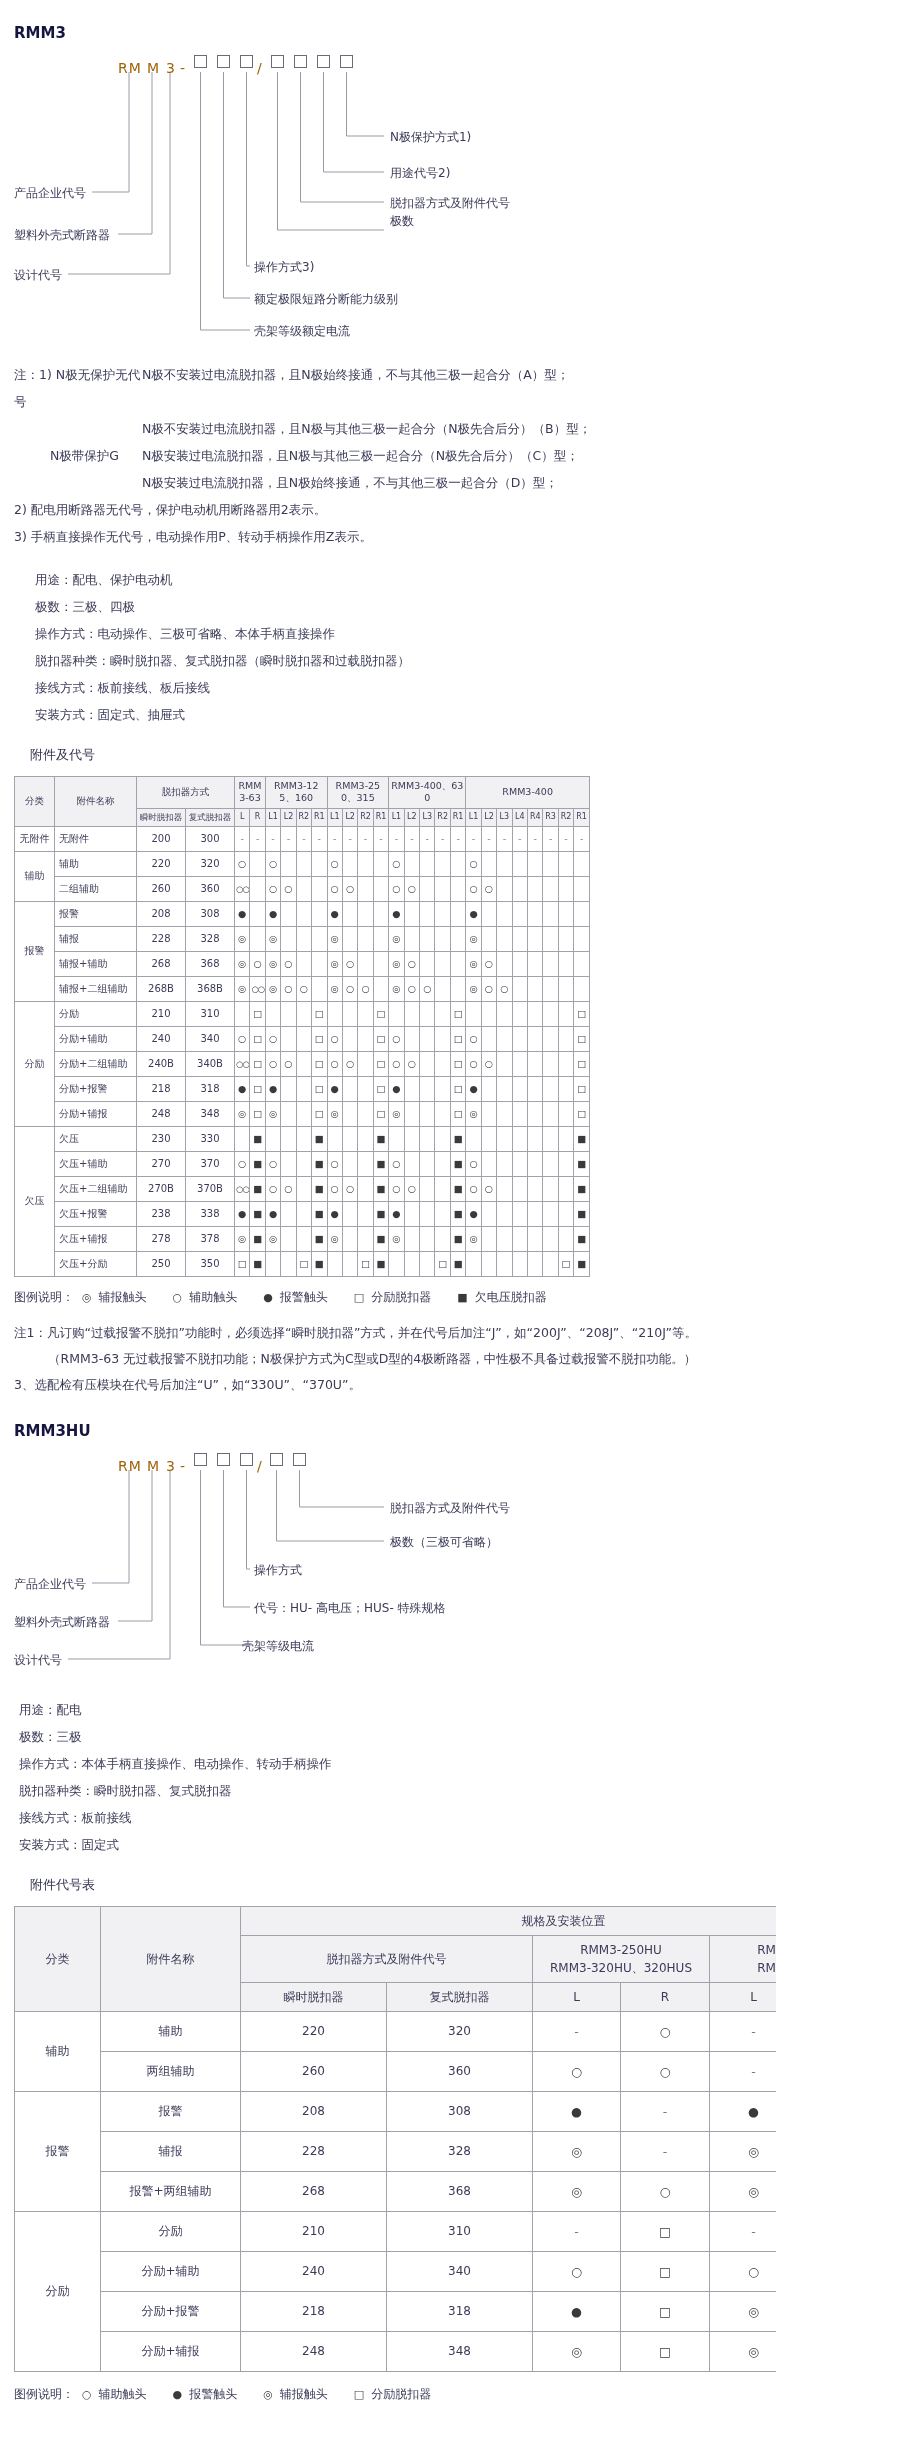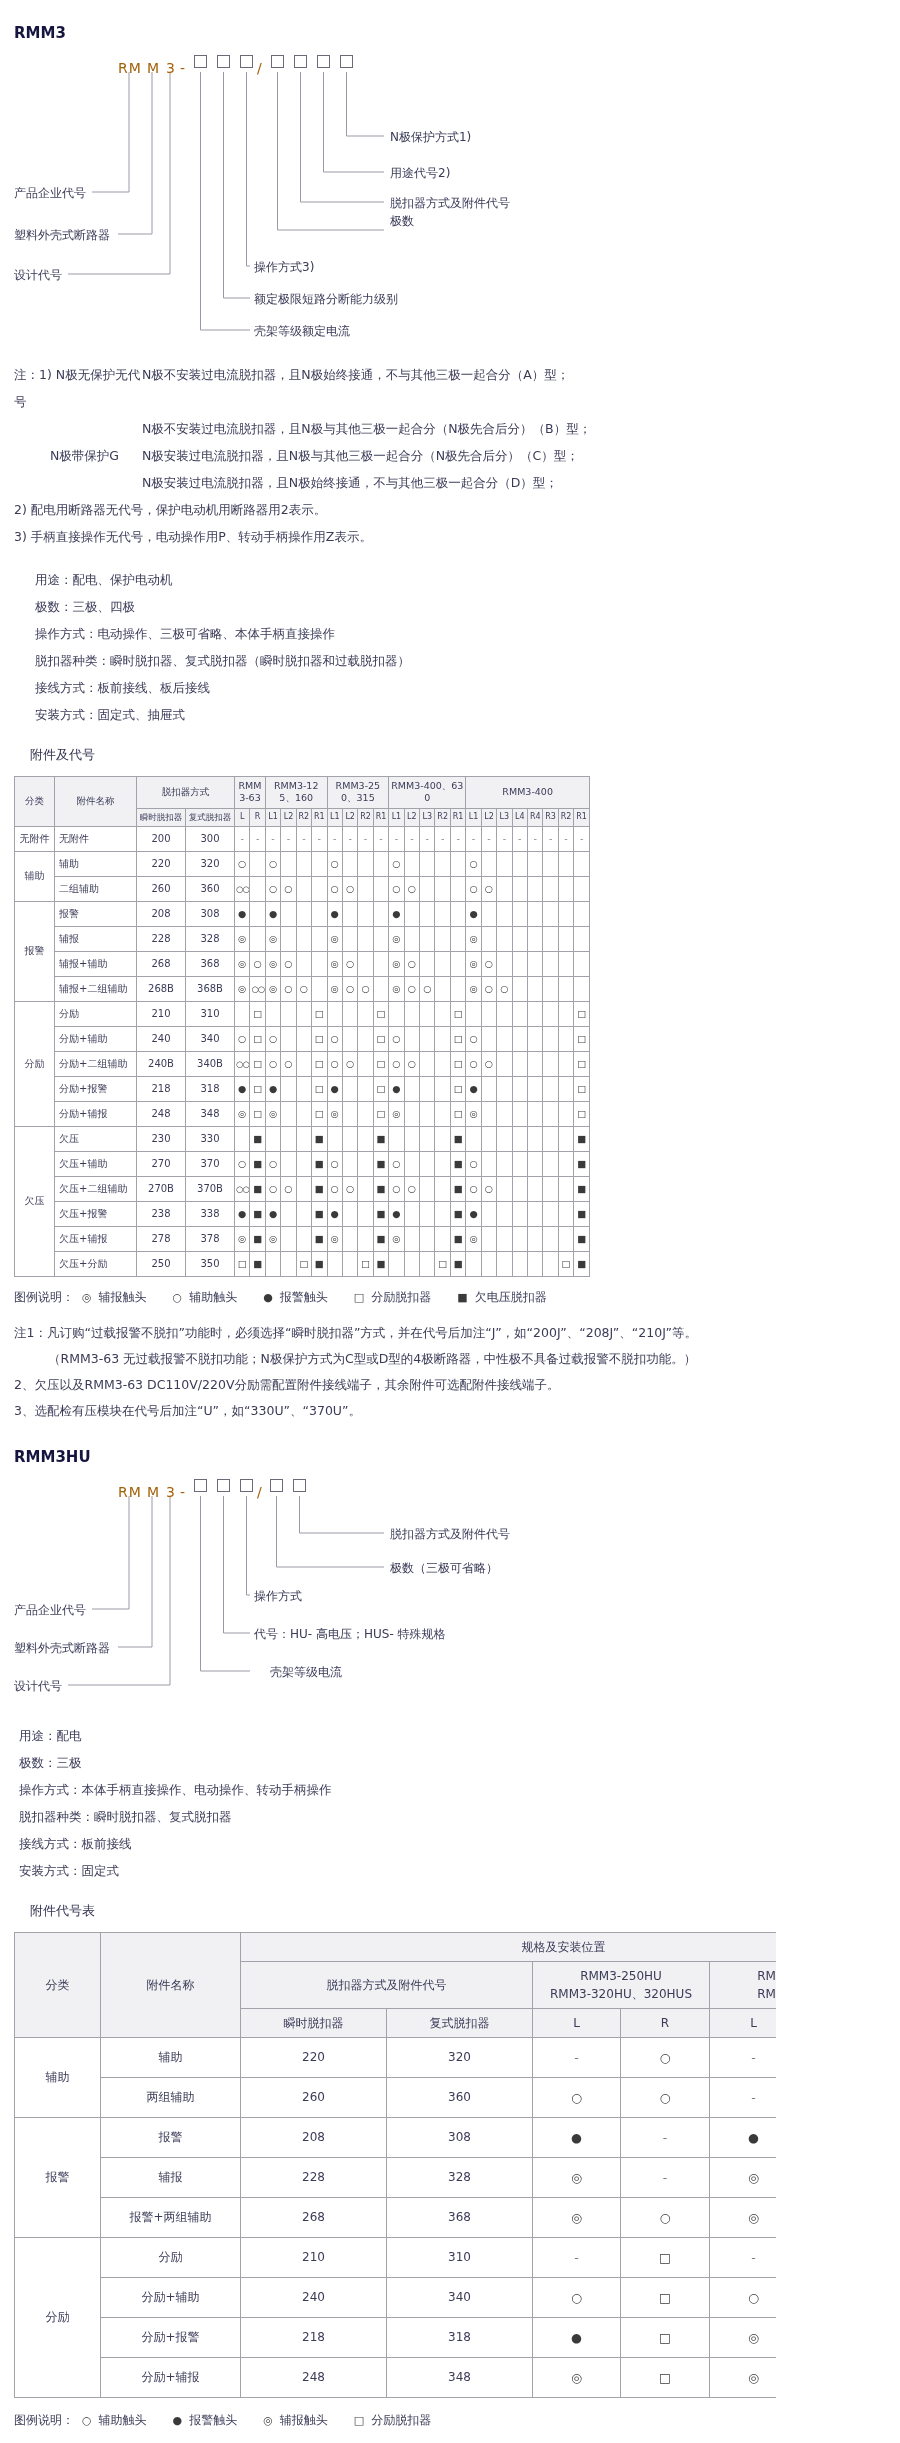--- a/index.html
+++ b/index.html
@@ -706,21 +706,20 @@
       </tbody>
     </table>
 
   <div class="legend">
     <span class="lead">图例说明：</span><span id="leg1"><span class="litem"><span class="lsym">◎</span><span class="llab">辅报触头</span></span><span class="litem"><span class="lsym">○</span><span class="llab">辅助触头</span></span><span class="litem"><span class="lsym">●</span><span class="llab">报警触头</span></span><span class="litem"><span class="lsym">□</span><span class="llab">分励脱扣器</span></span><span class="litem"><span class="lsym">■</span><span class="llab">欠电压脱扣器</span></span></span>
   </div>
 
   <div class="tnotes">
     <div>注1：凡订购“过载报警不脱扣”功能时，必须选择“瞬时脱扣器”方式，并在代号后加注“J”，如“200J”、“208J”、“210J”等。</div>
     <div class="ind">（RMM3-63 无过载报警不脱扣功能；N极保护方式为C型或D型的4极断路器，中性极不具备过载报警不脱扣功能。）</div>
-    <div>2、欠压以及RMM3-63 DC110V/220V分励需配置附件接线端子，其余附件可选配附件接线端子。</div>
     <div>3、选配检有压模块在代号后加注“U”，如“330U”、“370U”。</div>
   </div>
 
   <div class="h1">RMM3HU</div>
 
   <div class="diag" id="d2" style="height:232px">
     <svg class="dlines" width="872" height="232">
       <path d="M285.5 20 V57 H370 M262.5 20 V91 H370
                M232.5 20 V119 H236 M209.5 20 V157 H236 M186.5 20 V195 H236
                M115 20 V133 H78 M138 20 V171 H104 M156 20 V209 H54"></path>
@@ -734,21 +733,21 @@
       <span class="mbox" style="left:203px"></span>
       <span class="mbox" style="left:226px"></span>
       <span class="mc" style="left:243px">/</span>
       <span class="mbox" style="left:256px"></span>
       <span class="mbox" style="left:279px"></span>
     </div>
     <div class="dlab" style="left:376px;top:50px">脱扣器方式及附件代号</div>
     <div class="dlab" style="left:376px;top:84px">极数（三极可省略）</div>
     <div class="dlab" style="left:240px;top:112px">操作方式</div>
     <div class="dlab" style="left:240px;top:150px">代号：HU- 高电压；HUS- 特殊规格</div>
-    <div class="dlab" style="left:256px;top:188px">壳架等级电流</div>
+    <div class="dlab" style="left:228px;top:188px">壳架等级电流</div>
     <div class="dlab" style="left:0;top:126px">产品企业代号</div>
     <div class="dlab" style="left:0;top:164px">塑料外壳式断路器</div>
     <div class="dlab" style="left:0;top:202px">设计代号</div>
   </div>
 
   <div class="props flush">
     <div class="pline">用途：配电</div>
     <div class="pline">极数：三极</div>
     <div class="pline">操作方式：本体手柄直接操作、电动操作、转动手柄操作</div>
     <div class="pline">脱扣器种类：瞬时脱扣器、复式脱扣器</div>

